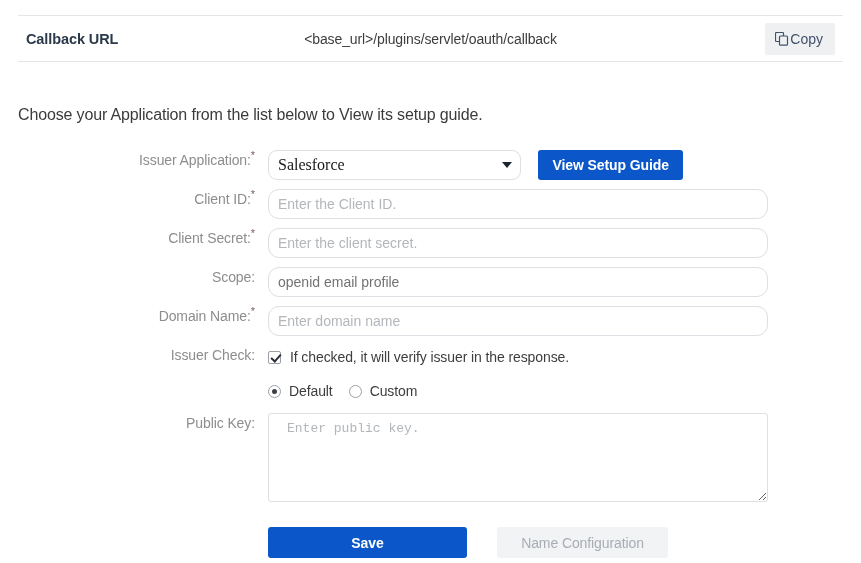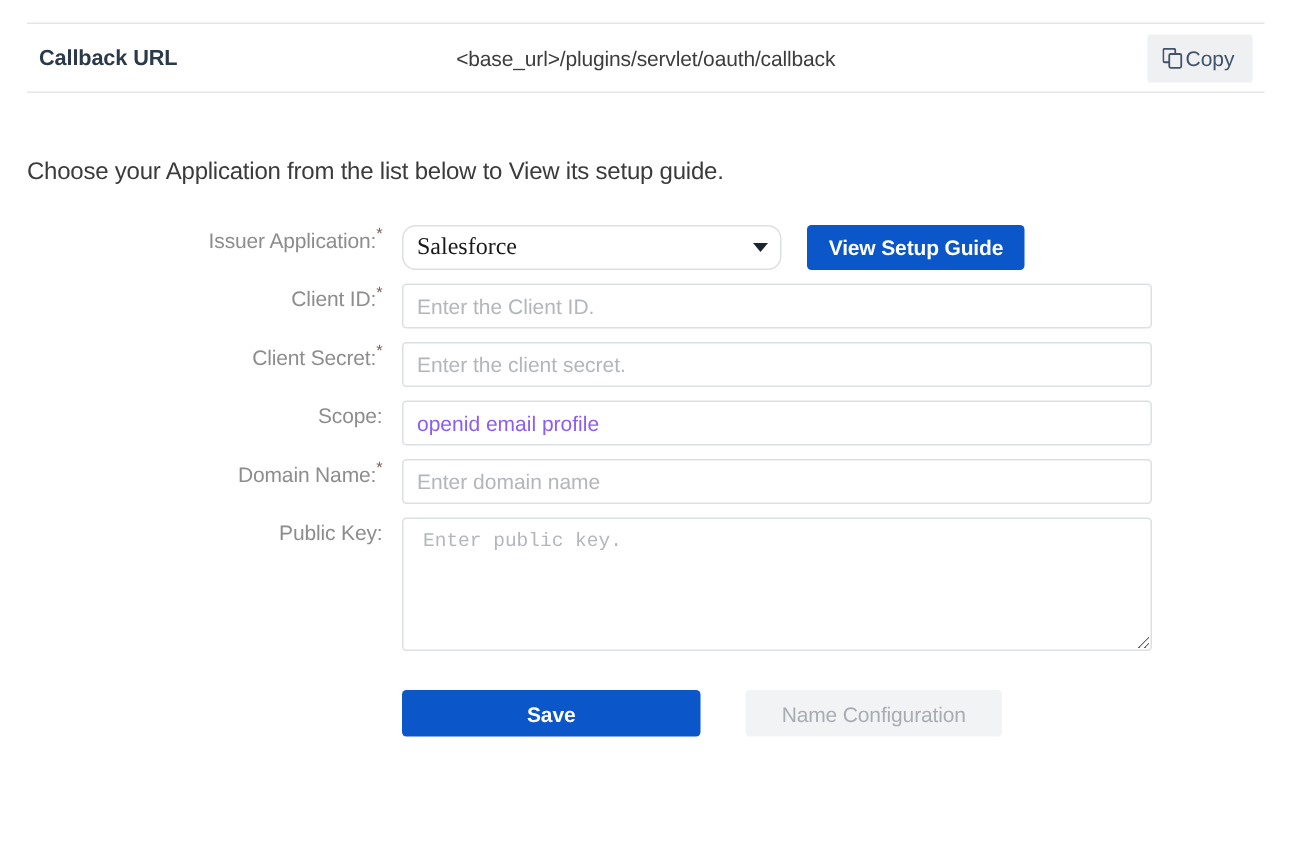--- a/index.html
+++ b/index.html
@@ -115,26 +115,26 @@
   .ctrl {
     margin-left: 13px;
     position: relative;
   }
 
   .field {
     width: 500px;
     height: 30px;
     box-sizing: border-box;
     border: 1px solid #dcdfe3;
-    border-radius: 3px;
+    border-radius: 11px;
     background: #ffffff;
     padding: 0 9px;
     font-family: "Liberation Sans", sans-serif;
     font-size: 14px;
-    color: #8b5cf6;
+    color: #737373;
     outline: none;
   }
   .field::placeholder { color: #b3b6ba; }
 
   .select-wrap {
     position: relative;
     width: 253px;
     height: 30px;
     display: inline-block;
     vertical-align: top;
@@ -245,21 +245,21 @@
     letter-spacing: -0.1px;
   }
 
   .textarea {
     width: 500px;
     height: 89px;
     box-sizing: border-box;
     border: 1px solid #dcdfe3;
     border-radius: 3px;
     background: #ffffff;
-    padding: 7px 13px;
+    padding: 7px 18px;
     font-family: "Liberation Mono", monospace;
     font-size: 13px;
     color: #2f2f2f;
     outline: none;
     resize: vertical;
   }
   .textarea::placeholder { color: #b3b6ba; }
 
   .btn-row {
     display: flex;
@@ -355,20 +355,37 @@
 
   <div class="form-row" style="margin-bottom:9px;">
     <div class="lbl">
       <span>Domain Name:</span><span class="req">*</span>
     </div>
     <div class="ctrl">
       <input class="field" type="text" placeholder="Enter domain name" style="">
     </div>
   </div>
 
+  <div class="form-row" style="margin-bottom:12px;">
+    <div class="lbl">
+      <span>Issuer Check:</span>
+    </div>
+    <div class="ctrl">
+      <div class="check-line">
+        <span class="cbx checked"></span>
+        <span class="check-text">If checked, it will verify issuer in the response.</span>
+      </div>
+      <div class="radio-line" style="margin-top:14px;">
+        <span class="rdo selected"></span>
+        <span class="rdo-text">Default</span>
+        <span class="rdo"></span>
+        <span class="rdo-text">Custom</span>
+      </div>
+    </div>
+  </div>
 
   <div class="form-row" style="margin-bottom:21px;">
     <div class="lbl">
       <span>Public Key:</span>
     </div>
     <div class="ctrl">
       <textarea class="textarea" placeholder="Enter public key." style=""></textarea>
     </div>
   </div>
 

